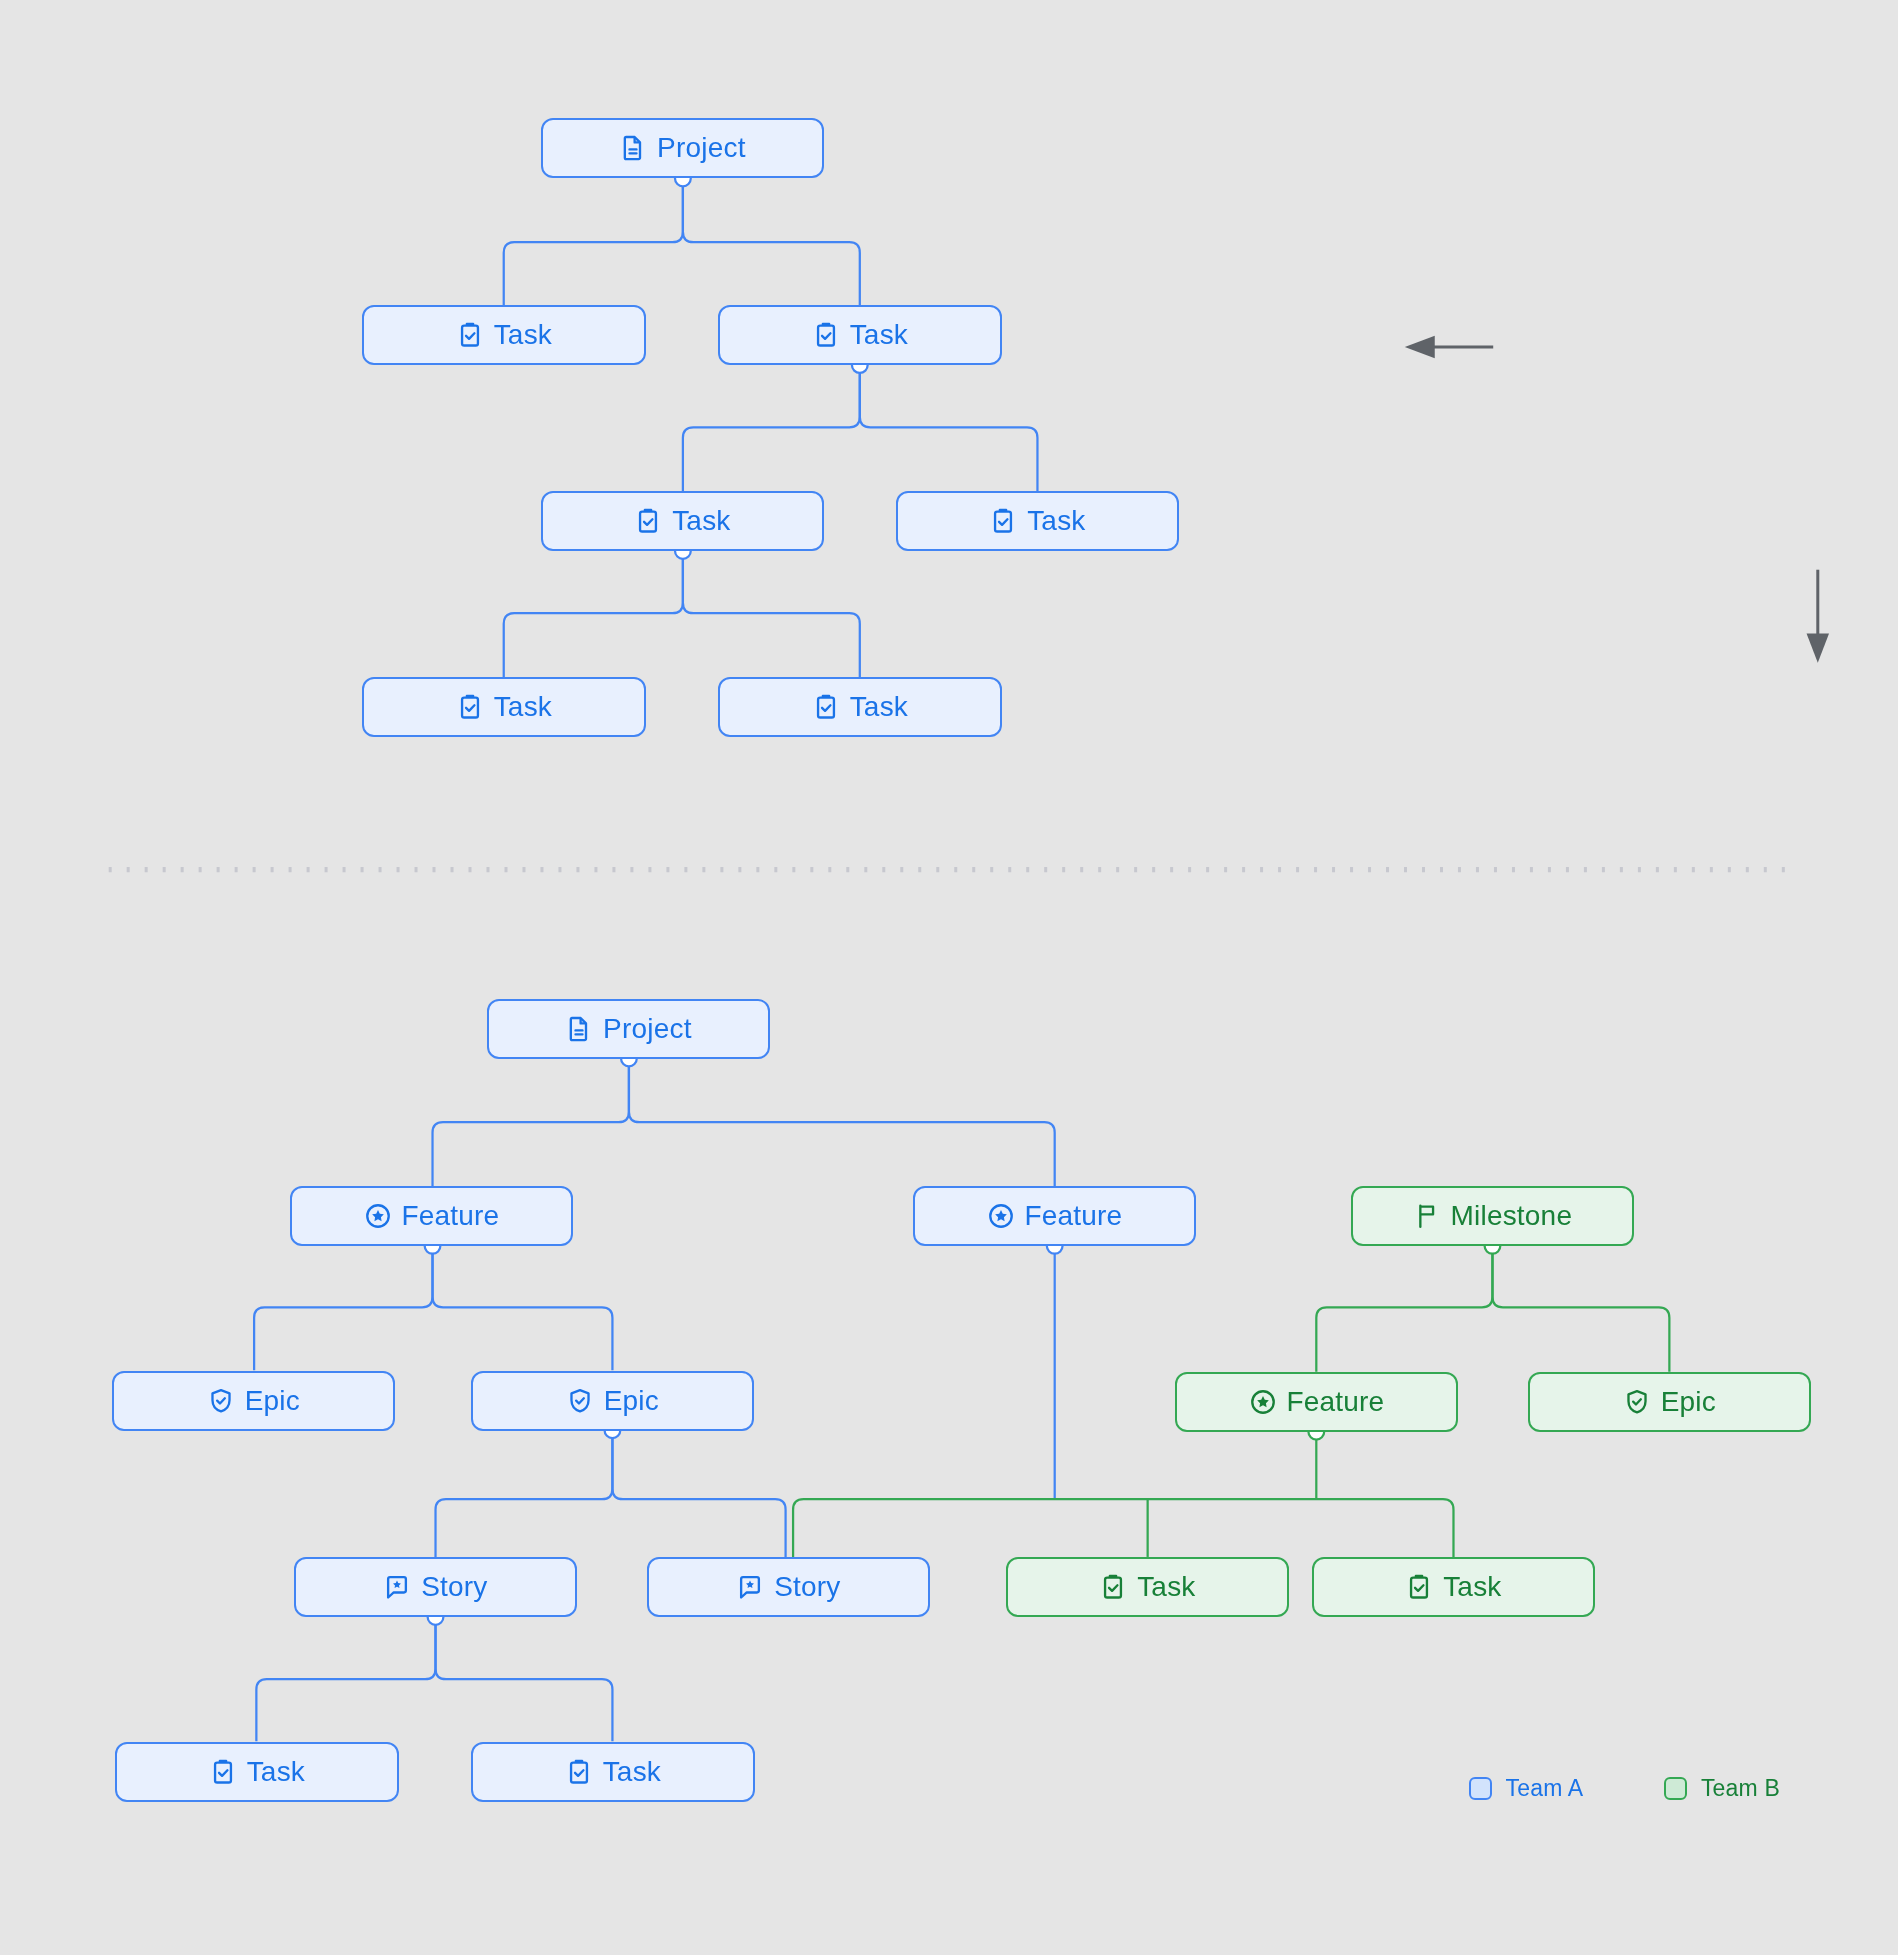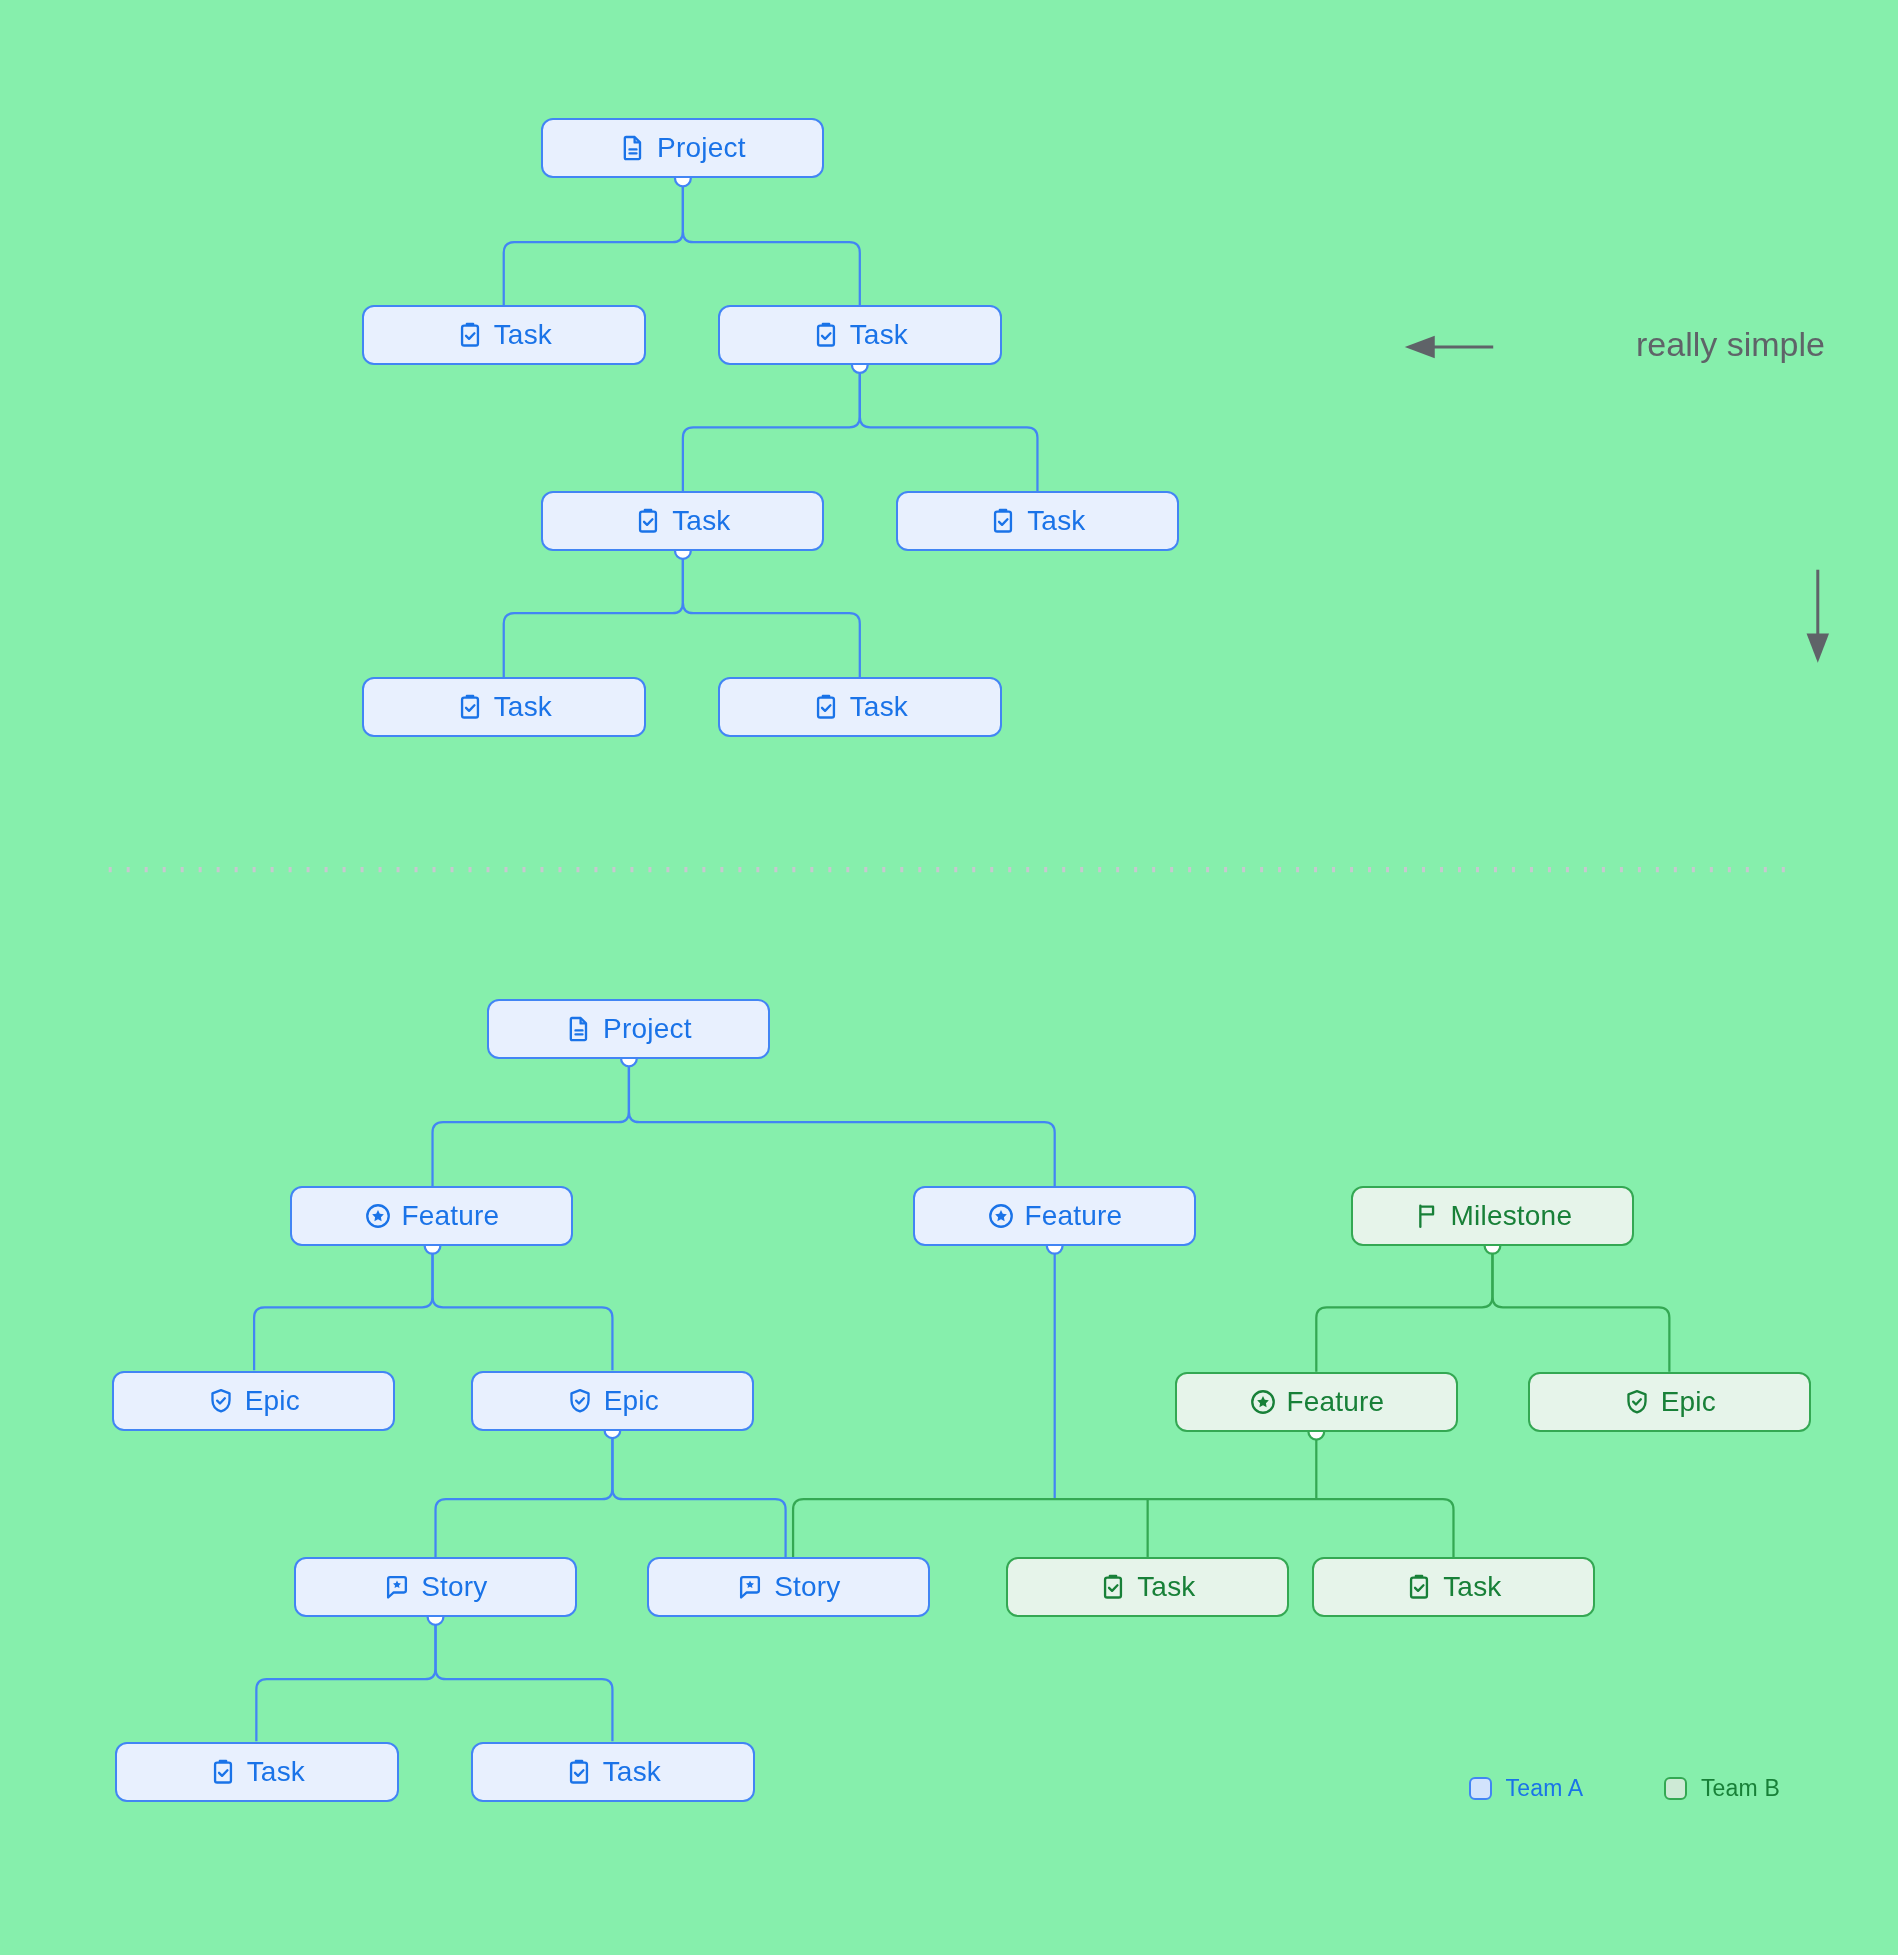--- a/index.html
+++ b/index.html
@@ -1,17 +1,17 @@
 <!DOCTYPE html>
 <html style="--a-border: #4285f4; --a-fill: #e8f0fe; --a-text: #1a73e8; --a-swatch: #d2e3fc; --b-border: #34a853; --b-fill: #e6f4ea; --b-text: #188038; --b-swatch: #ceead6; --note: #5f6368; --divider: #c7c8cf;font-size:12px"><head>
 <meta charset="utf-8">
 <style>
   html,body{margin:0;padding:0;background:#ffffff;}
   .canvas{
-    position:relative;width:1898px;height:1955px;background:#86efac;
+    position:relative;width:1898px;height:1955px;background:#e5e5e5;
     font-family:"Liberation Sans",sans-serif;overflow:hidden;
   }
   #connector-layer{position:absolute;left:0;top:0;width:1898px;height:1955px;}
   #node-layer{position:absolute;left:0;top:0;width:1898px;height:1955px;}
   .node{
     position:absolute;display:flex;align-items:center;justify-content:center;
     gap:9.7px;border-radius:12px;border:2.2px solid;box-sizing:border-box;
     font-size:28px;font-weight:500;letter-spacing:0.2px;
   }
   .node.team-a{background:var(--a-fill);border-color:var(--a-border);color:var(--a-text);}
@@ -290,21 +290,20 @@
             <rect x="5.2" y="4" width="13.6" height="17" rx="1.8" fill="none" stroke="currentColor" stroke-width="2"></rect>
             <path d="M9.3 4V2.6h5.4V4" fill="none" stroke="currentColor" stroke-width="2" stroke-linejoin="round"></path>
             <path d="M8.6 12.7l2.6 2.6 4.6-4.8" fill="none" stroke="currentColor" stroke-width="2" stroke-linecap="round" stroke-linejoin="round"></path>
           </svg>
         </span>
         <span class="label">Task</span>
       </div>
     </div>
 
   <div class="annotation annotation-1">
-    <div>really simple</div>
   </div>
 
   <div class="legend" id="legend">
       <div class="legend-item team-a">
         <span class="legend-swatch"></span>
         <span class="legend-label">Team A</span>
       </div>
       <div class="legend-item team-b">
         <span class="legend-swatch"></span>
         <span class="legend-label">Team B</span>

